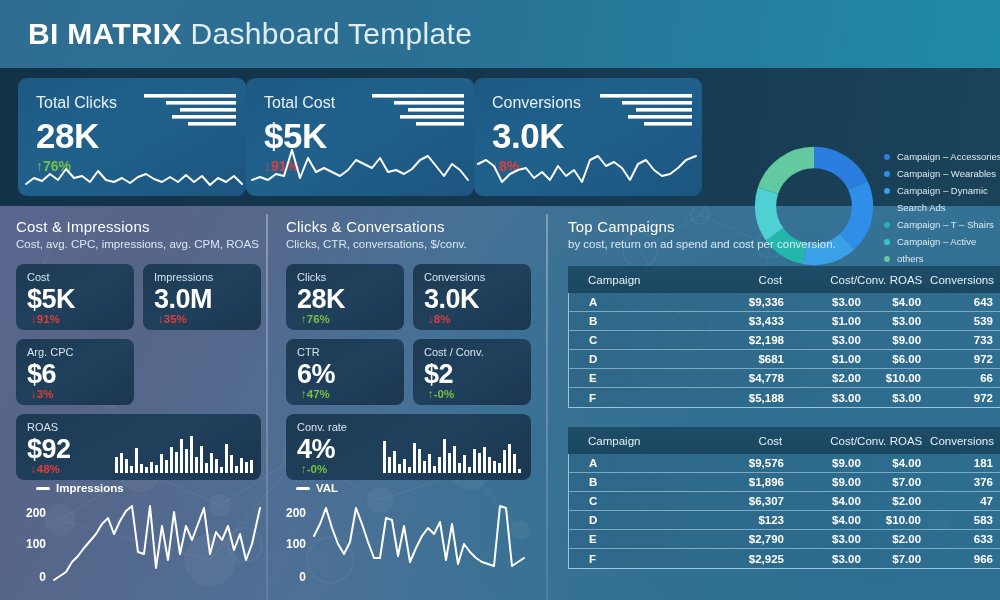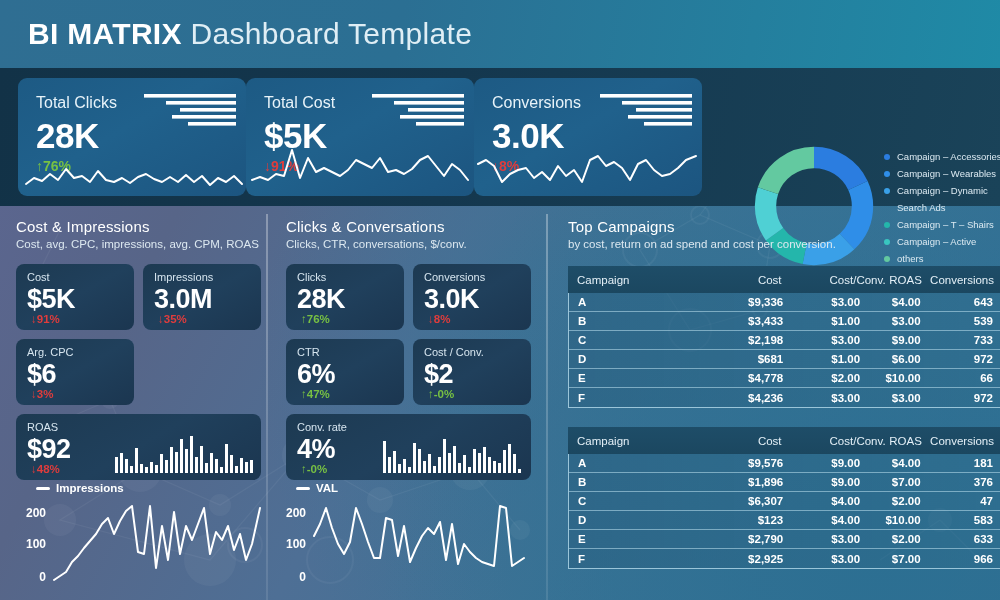--- a/index.html
+++ b/index.html
@@ -118,21 +118,21 @@
     color: #e4f0f7; font-size: 11.5px;
   }
   .tbl-body { border: 1px solid rgba(190,225,240,.75); border-top: none; }
   .trow {
     display: flex; align-items: center; height: 19px;
     border-bottom: 1px solid rgba(190,225,240,.55);
     color: #ffffff; font-size: 11.5px; font-weight: 700;
     background: linear-gradient(90deg, rgba(40,95,128,.55) 0%, rgba(46,108,140,.45) 100%);
   }
   .trow:last-child { border-bottom: none; }
-  .c-camp { width: 175px; padding-left: 9px; }
+  .c-camp { width: 175px; padding-left: 20px; }
   .c-cost { width: 78px; text-align: right; }
   .c-cc   { width: 80px; text-align: right; padding-left: 48px; }
   .c-roas { width: 72px; text-align: right; }
   .c-conv { width: 95px; text-align: right; padding-right: 9px; }
   .tbl-head .c-camp { font-weight: 400; }
   .tbl-head .c-cost, .tbl-head .c-cc, .tbl-head .c-roas, .tbl-head .c-conv { font-weight: 400; }
 </style>
 </head>
 <body>
 
@@ -493,21 +493,21 @@
         </div>
         <div class="trow">
           <div class="c-camp">E</div>
           <div class="c-cost">$4,778</div>
           <div class="c-cc">$2.00</div>
           <div class="c-roas">$10.00</div>
           <div class="c-conv">66</div>
         </div>
         <div class="trow">
           <div class="c-camp">F</div>
-          <div class="c-cost">$4,236</div>
+          <div class="c-cost">$5,188</div>
           <div class="c-cc">$3.00</div>
           <div class="c-roas">$3.00</div>
           <div class="c-conv">972</div>
         </div>
       </div>
     </div>
 
     <div class="tbl" style="margin:19px 0 0 18px">
       <div class="tbl-head">
         <div class="c-camp">Campaign</div>

